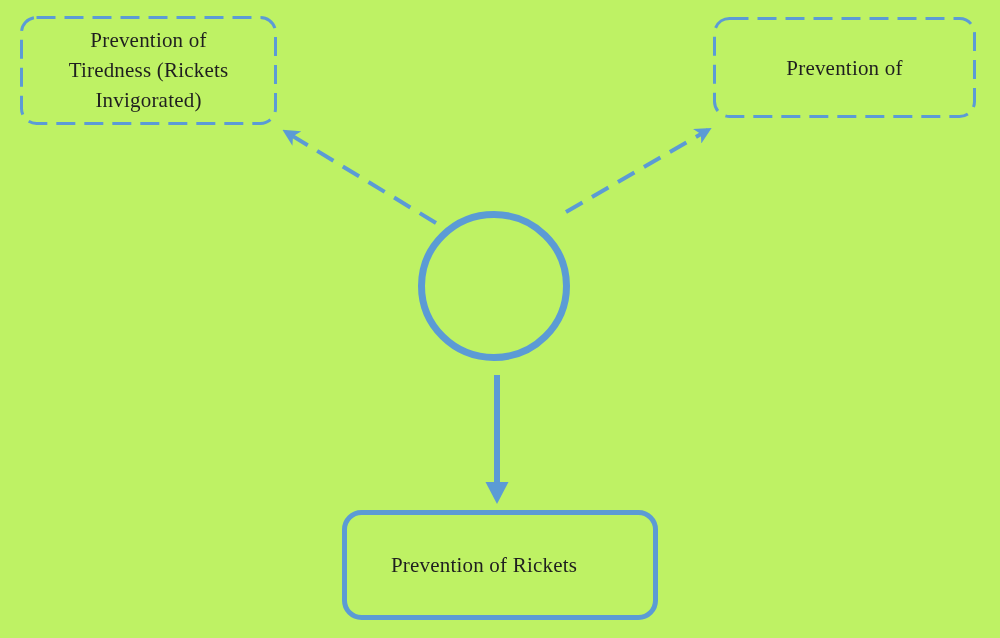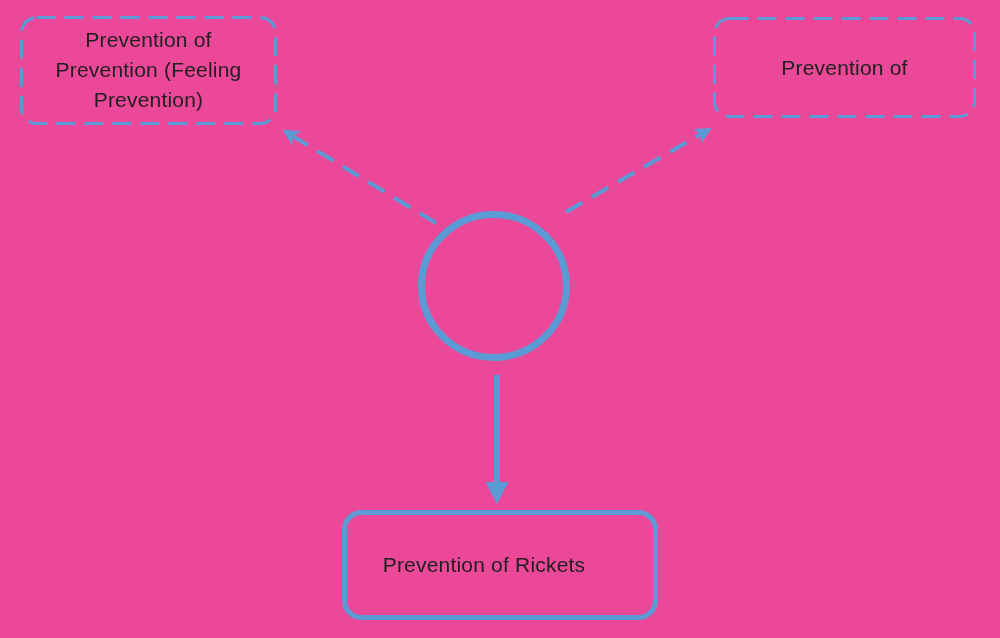--- a/index.html
+++ b/index.html
@@ -4,22 +4,22 @@
 <style>
   html, body {
     margin: 0;
     padding: 0;
     background: #ffffff;
   }
   .canvas {
     position: relative;
     width: 1000px;
     height: 638px;
-    background: #ec4899;
-    font-family: Liberation Sans, sans-serif;
+    background: #bef264;
+    font-family: Liberation Serif, serif;
     overflow: hidden;
   }
   .diagram-svg {
     position: absolute;
     left: 0;
     top: 0;
     width: 1000px;
     height: 638px;
   }
   .node-label {
@@ -58,22 +58,22 @@
     <line x1="436" y1="223" x2="286" y2="132" stroke-width="4" stroke-dasharray="19 11" marker-end="url(#arrowHead)" stroke="#5b9bd5"></line>
 
     <line x1="566" y1="212" x2="708" y2="130" stroke-width="4" stroke-dasharray="19 11" marker-end="url(#arrowHead)" stroke="#5b9bd5"></line>
 
     <line x1="497" y1="375" x2="497" y2="485" stroke-width="6" stroke="#5b9bd5"></line>
     <polygon points="497,504 485.5,482 508.5,482" fill="#5b9bd5"></polygon>
   </svg>
 
   <div class="node-label" style="left:20px; top:16px; width:257px; height:108px;">
     <div>Prevention of</div>
-    <div>Prevention (Feeling</div>
-    <div>Prevention)</div>
+    <div>Tiredness (Rickets</div>
+    <div>Invigorated)</div>
   </div>
 
   <div class="node-label" style="left:713px; top:17px; width:263px; height:101px;">
     <div>Prevention of</div>
   </div>
 
 
   <div class="node-label" style="left:342px; top:510px; width:284px; height:110px;">
     <div>Prevention of Rickets</div>
   </div>

